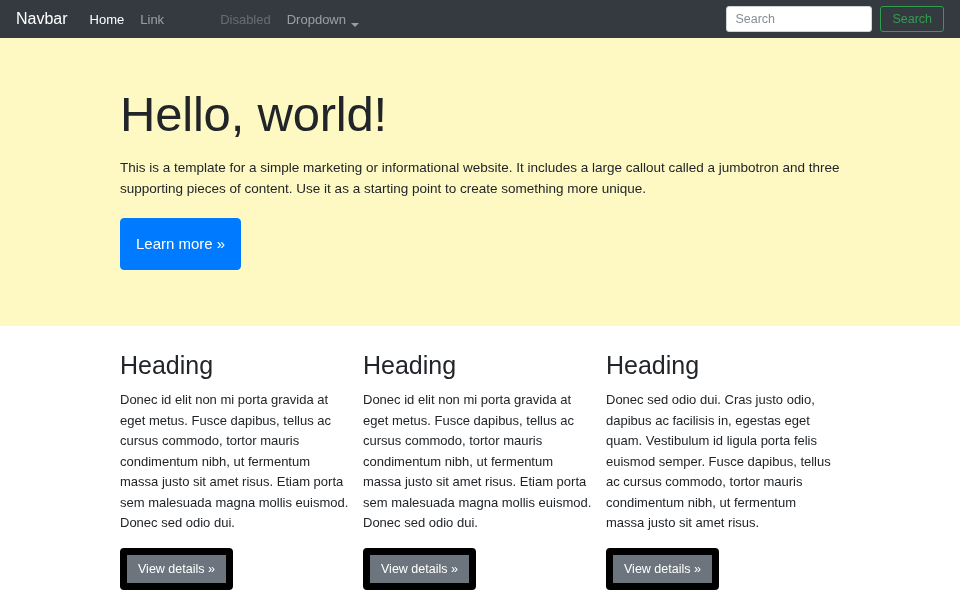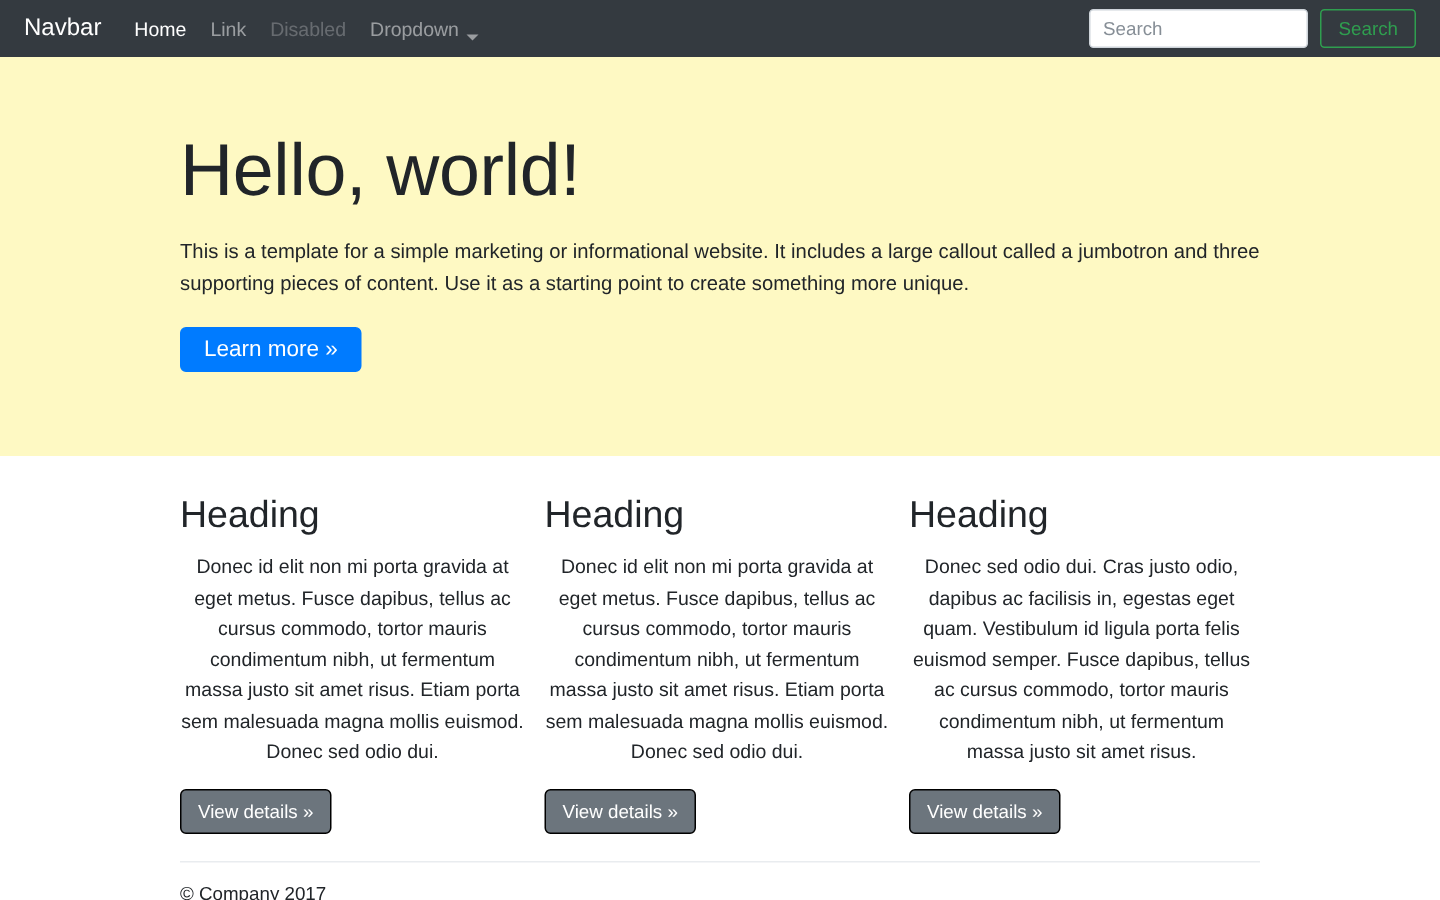--- a/index.html
+++ b/index.html
@@ -40,21 +40,21 @@
   }
   .nav-link {
     font-size: 13px;
     color: rgba(255,255,255,0.5);
     white-space: nowrap;
     cursor: pointer;
     display: flex;
     align-items: flex-end;
   }
   .nav-link.active { color: #ffffff; }
-  .nav-link.disabled { color: rgba(255,255,255,0.25); cursor: default; }
+  .nav-link.disabled { color: rgba(255,255,255,0.25); cursor: default; margin-left: 40px; }
   .caret {
     display: inline-block;
     margin-left: 5px;
     width: 0; height: 0;
     border-left: 4px solid transparent;
     border-right: 4px solid transparent;
     border-top: 4px solid rgba(255,255,255,0.5);
   }
 
   .navbar-form {
@@ -113,21 +113,21 @@
     max-width: 730px;
   }
   .btn-primary {
     display: inline-block;
     background: #007bff;
     color: #ffffff;
     border: 1px solid #007bff;
     border-radius: 4px;
     font-size: 15px;
     font-family: "Liberation Sans", sans-serif;
-    padding: 5px 15px;
+    padding: 16px 15px;
     cursor: pointer;
     line-height: 1.2;
   }
 
   
   .content {
     padding-top: 24px;
   }
   .row {
     display: flex;
@@ -141,27 +141,26 @@
     font-weight: 400;
     margin: 0 0 10px 0;
     line-height: 1.2;
     color: #212529;
   }
   .col p {
     font-size: 13px;
     line-height: 1.58;
     margin: 0 0 14px 0;
     color: #212529;
-    text-align: center;
   }
   .btn-secondary {
     display: inline-block;
     background: #6c757d;
     color: #ffffff;
-    border: 1px solid #000000;
+    border: 7px solid #000000;
     border-radius: 4px;
     font-size: 12.5px;
     font-family: "Liberation Sans", sans-serif;
     padding: 6px 11px;
     cursor: pointer;
     line-height: 1.3;
   }
 
   
   footer {

